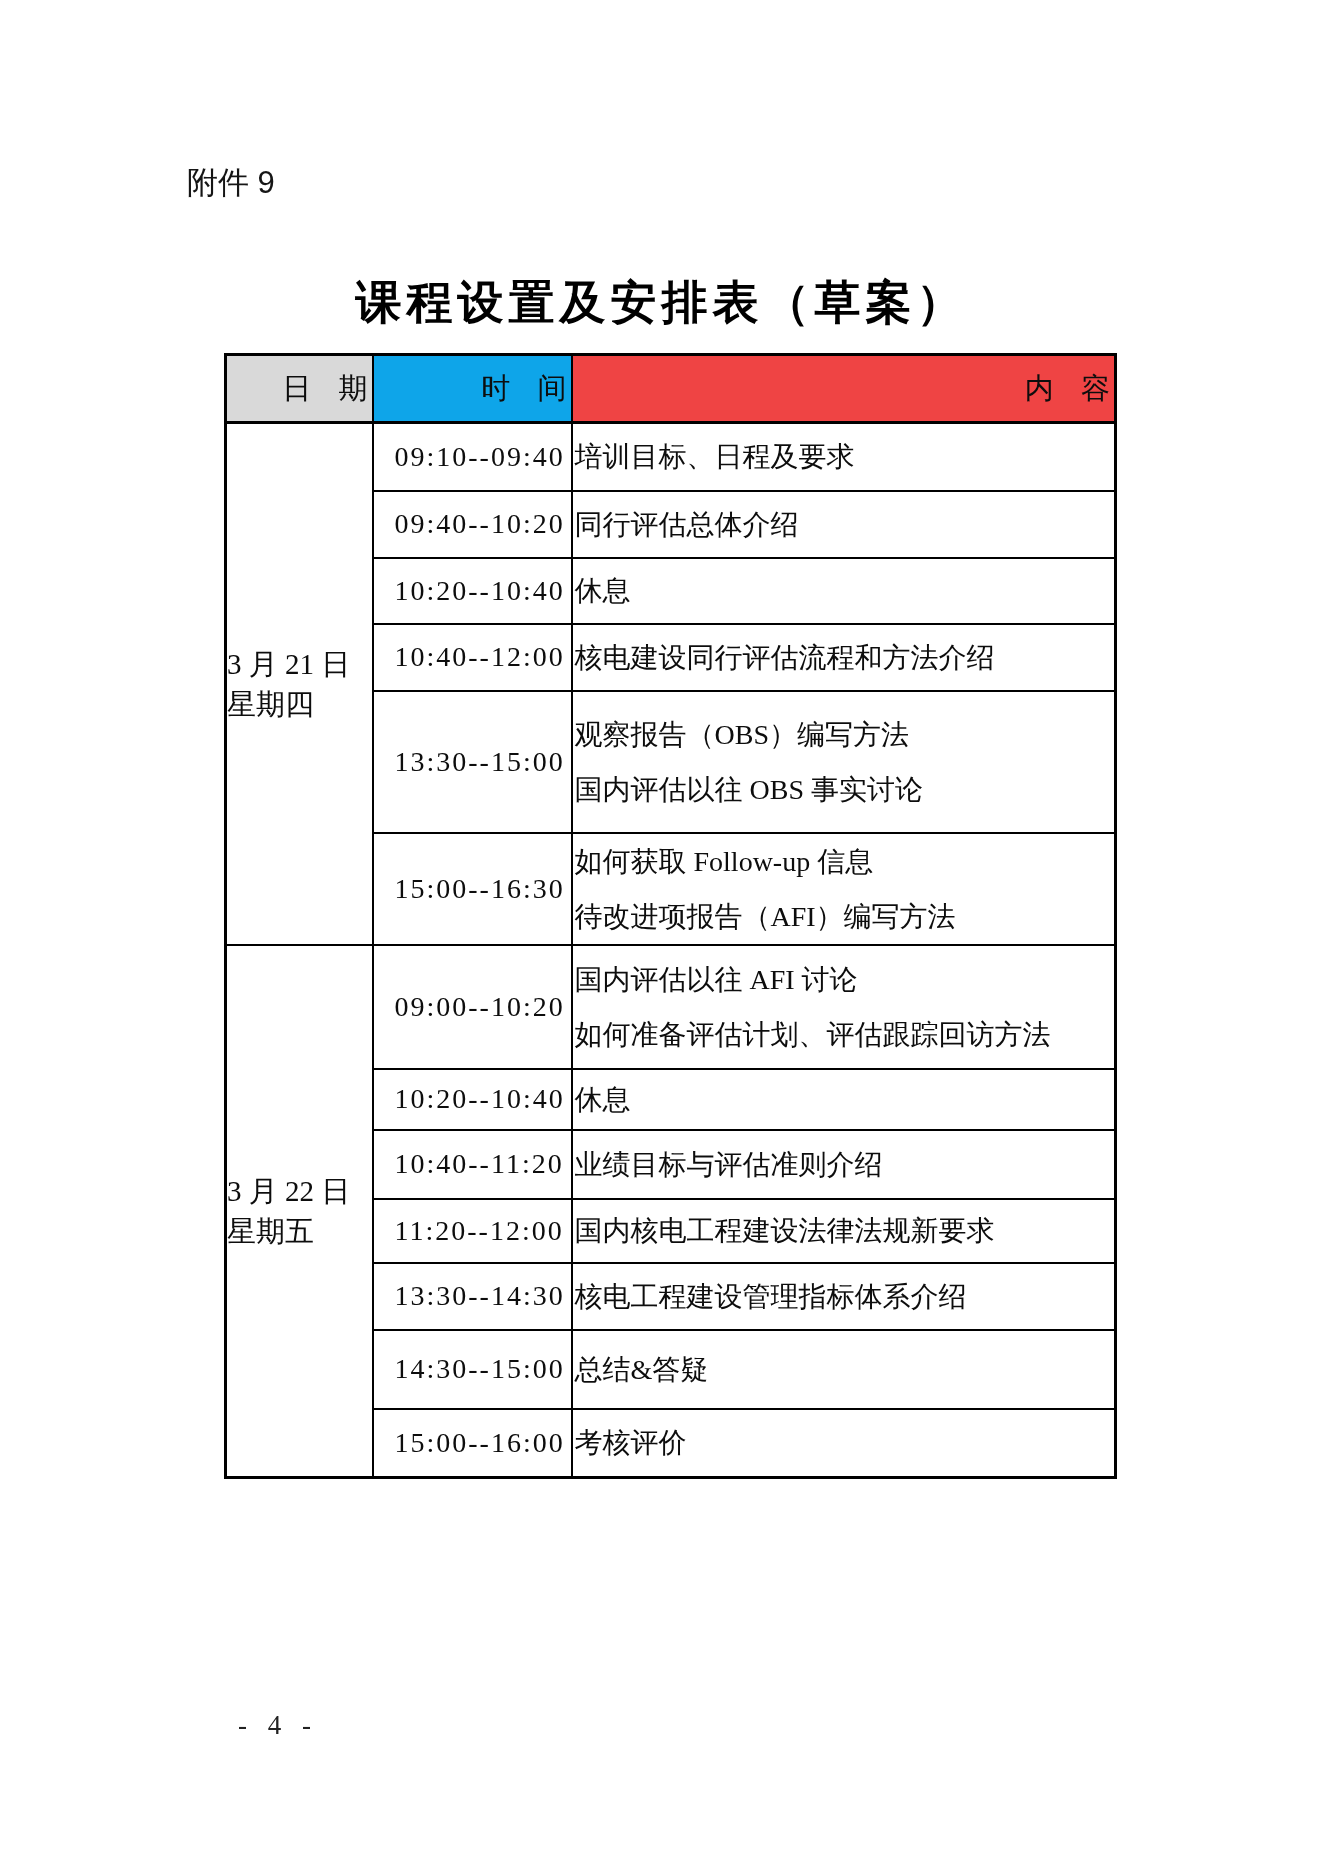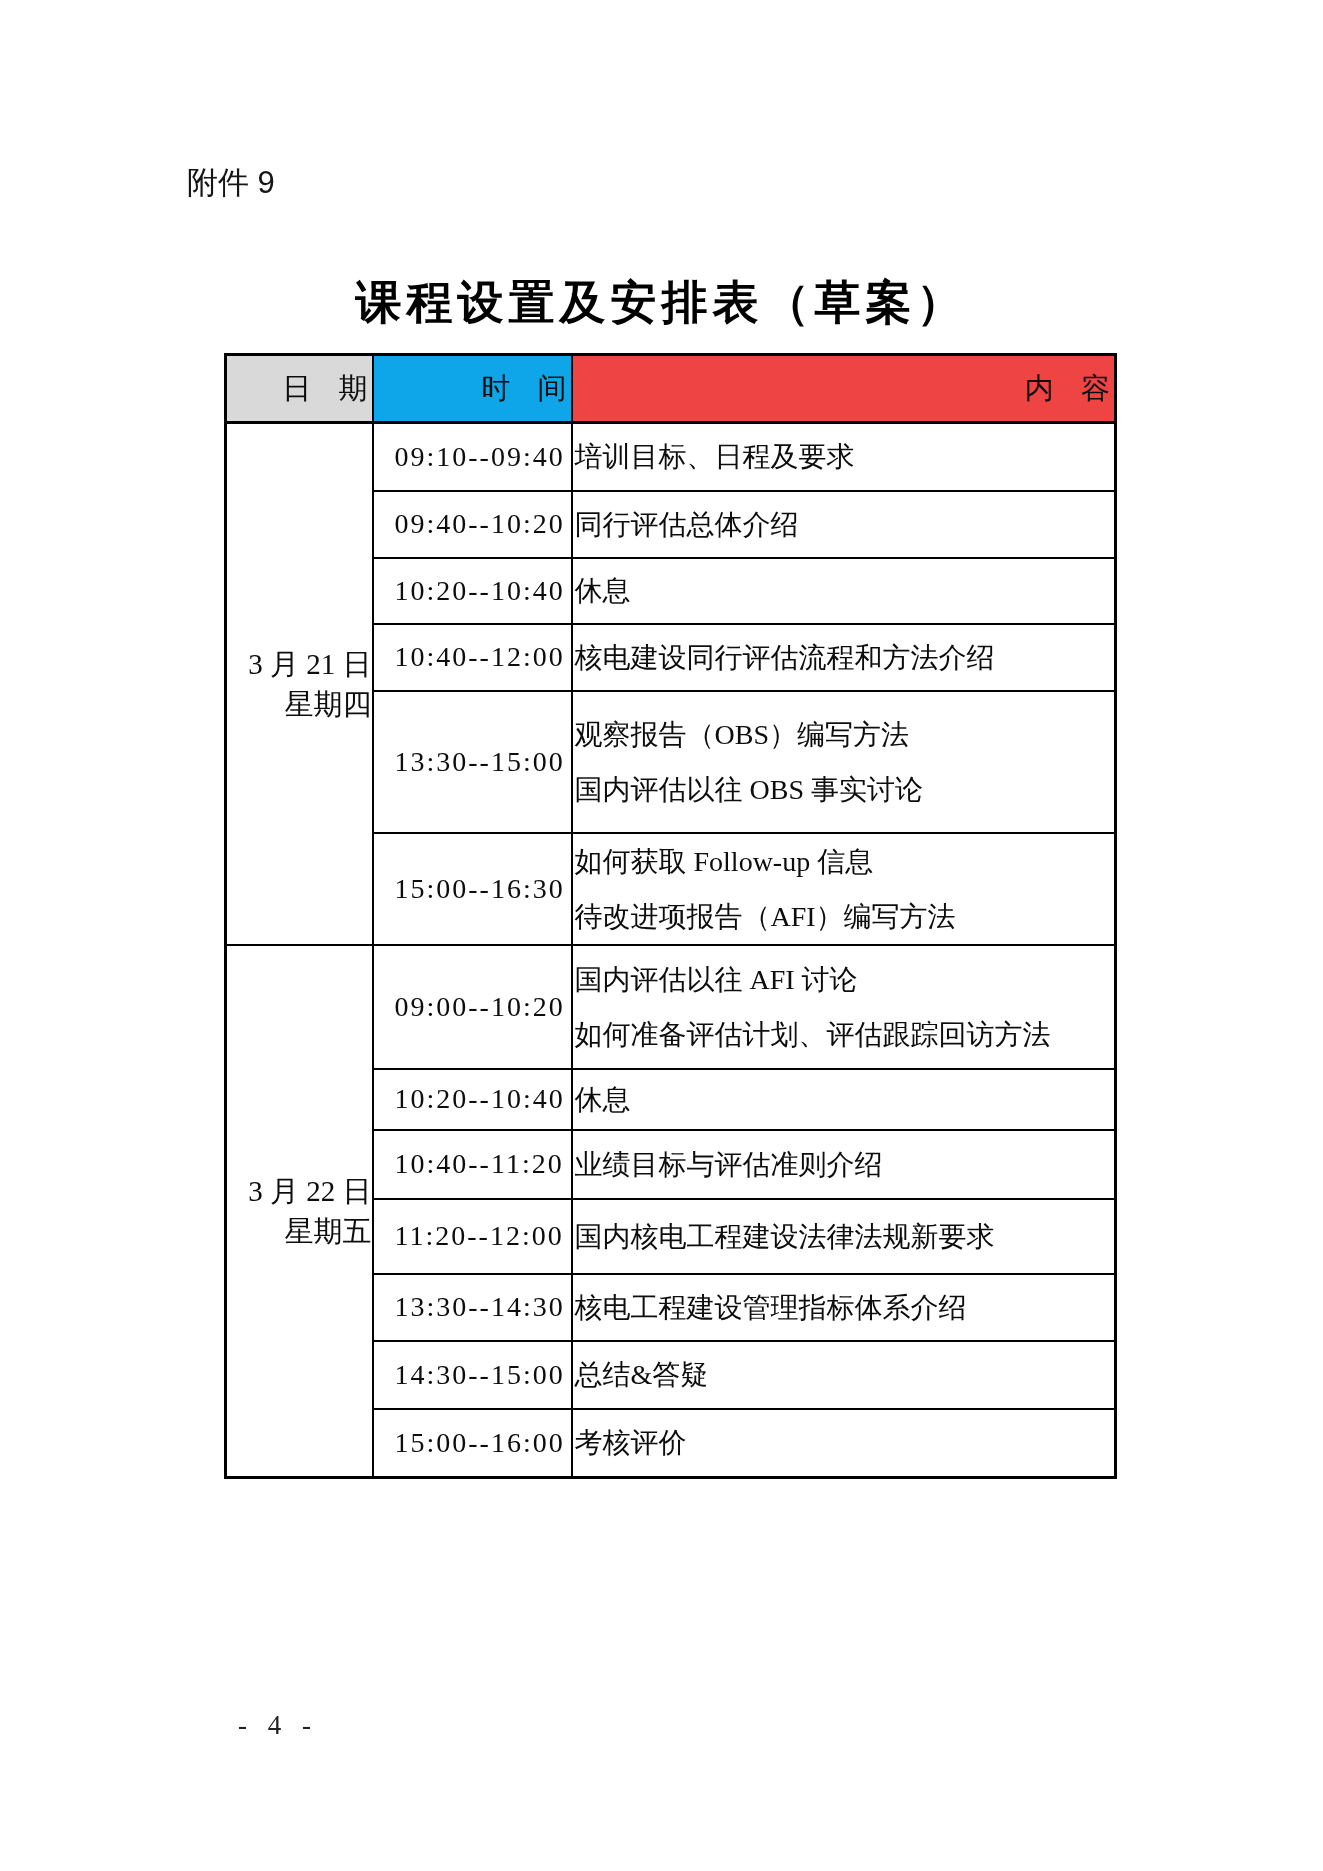--- a/index.html
+++ b/index.html
@@ -39,21 +39,21 @@
   .doc-table thead tr{height:68px;}
   .doc-table th{
     font-weight:normal;
     font-size:29px;
     letter-spacing:4px;
     word-spacing:12px;
     text-align:right;
     border-bottom:3px solid #000000;
   }
   td.date-cell{
-    text-align:right;
+    text-align:left;
     font-size:29px;
   }
   td.date-cell div{line-height:40px;}
   td.time-cell{
     font-size:28px;
     padding-left:21px;
     letter-spacing:2px;
     white-space:nowrap;
   }
   td.content-cell{
@@ -148,33 +148,33 @@
         <td class="content-cell">
           <div class="content-line">休息</div>
         </td>
       </tr>
       <tr style="height: 69px;">
         <td class="time-cell">10:40--11:20</td>
         <td class="content-cell">
           <div class="content-line">业绩目标与评估准则介绍</div>
         </td>
       </tr>
-      <tr style="height: 75px;">
+      <tr style="height: 64px;">
         <td class="time-cell">11:20--12:00</td>
         <td class="content-cell">
           <div class="content-line">国内核电工程建设法律法规新要求</div>
         </td>
       </tr>
       <tr style="height: 67px;">
         <td class="time-cell">13:30--14:30</td>
         <td class="content-cell">
           <div class="content-line">核电工程建设管理指标体系介绍</div>
         </td>
       </tr>
-      <tr style="height: 68px;">
+      <tr style="height: 79px;">
         <td class="time-cell">14:30--15:00</td>
         <td class="content-cell">
           <div class="content-line">总结&amp;答疑</div>
         </td>
       </tr>
       <tr style="height: 69px;">
         <td class="time-cell">15:00--16:00</td>
         <td class="content-cell">
           <div class="content-line">考核评价</div>
         </td>

